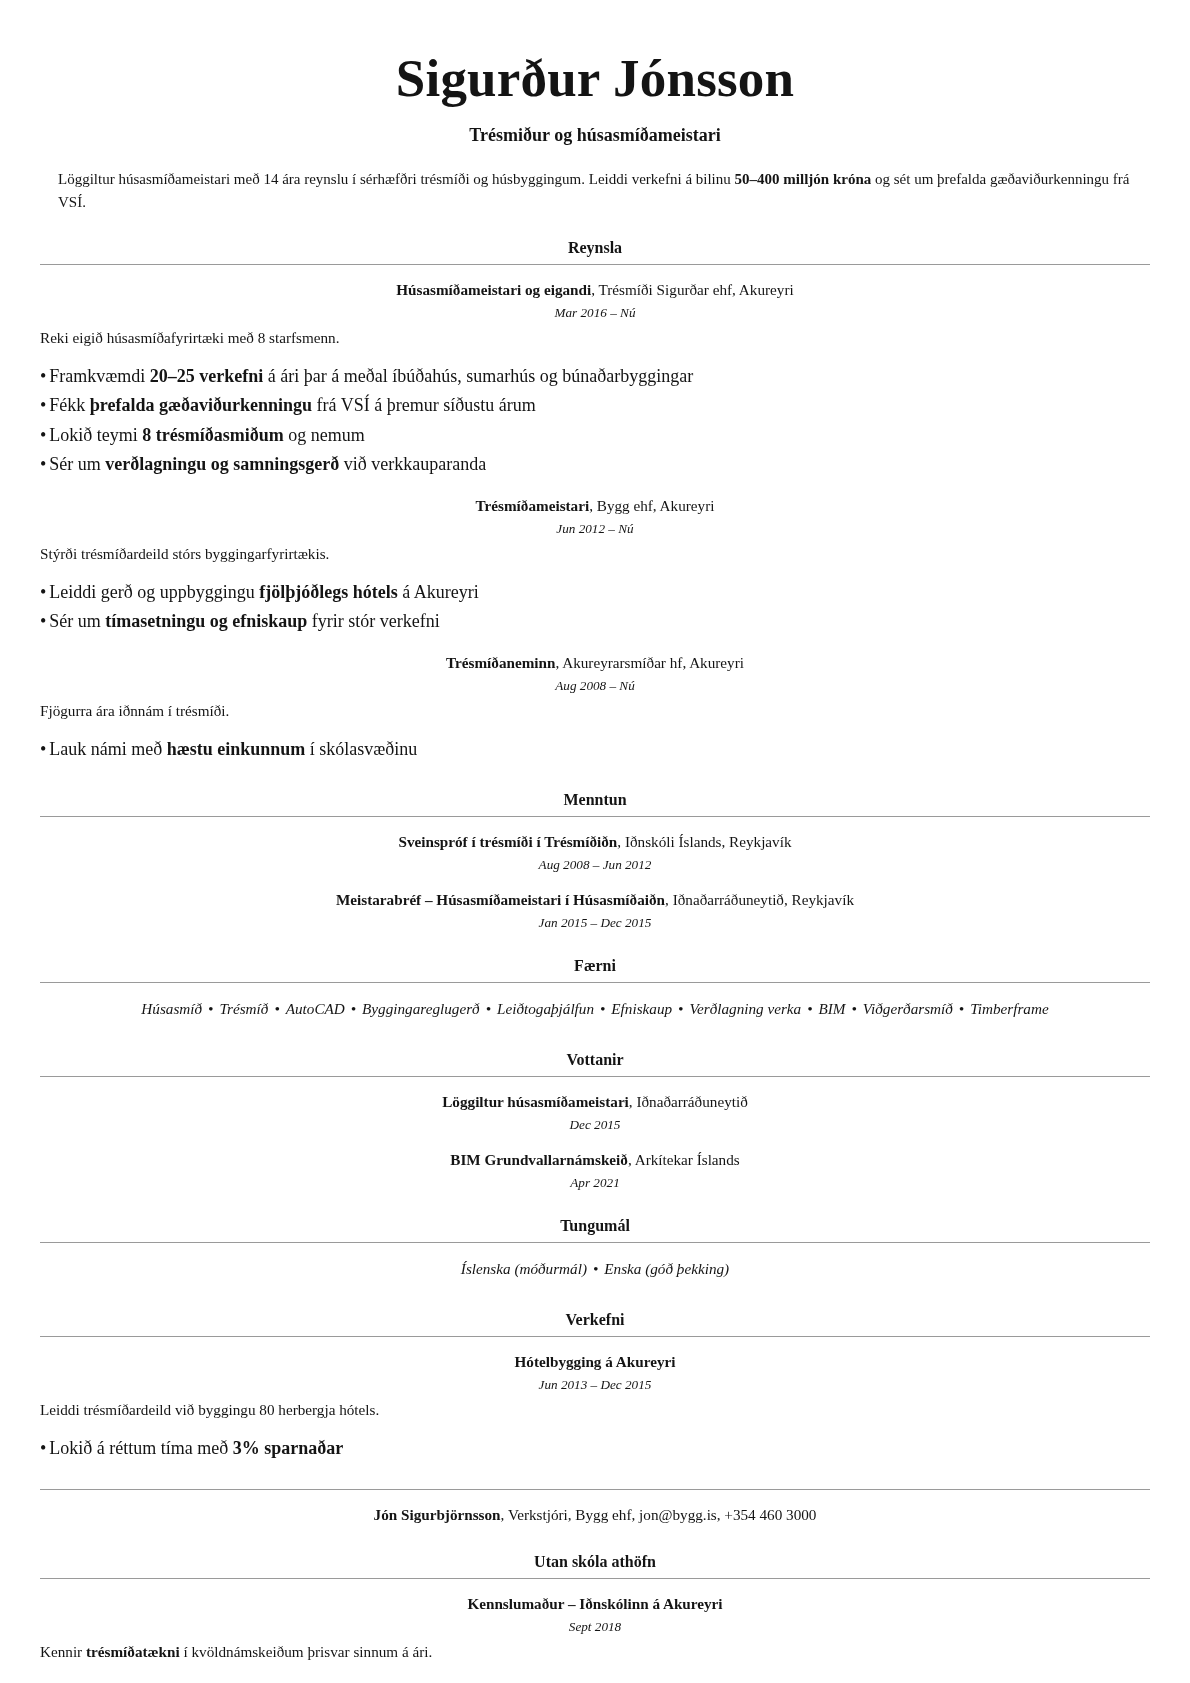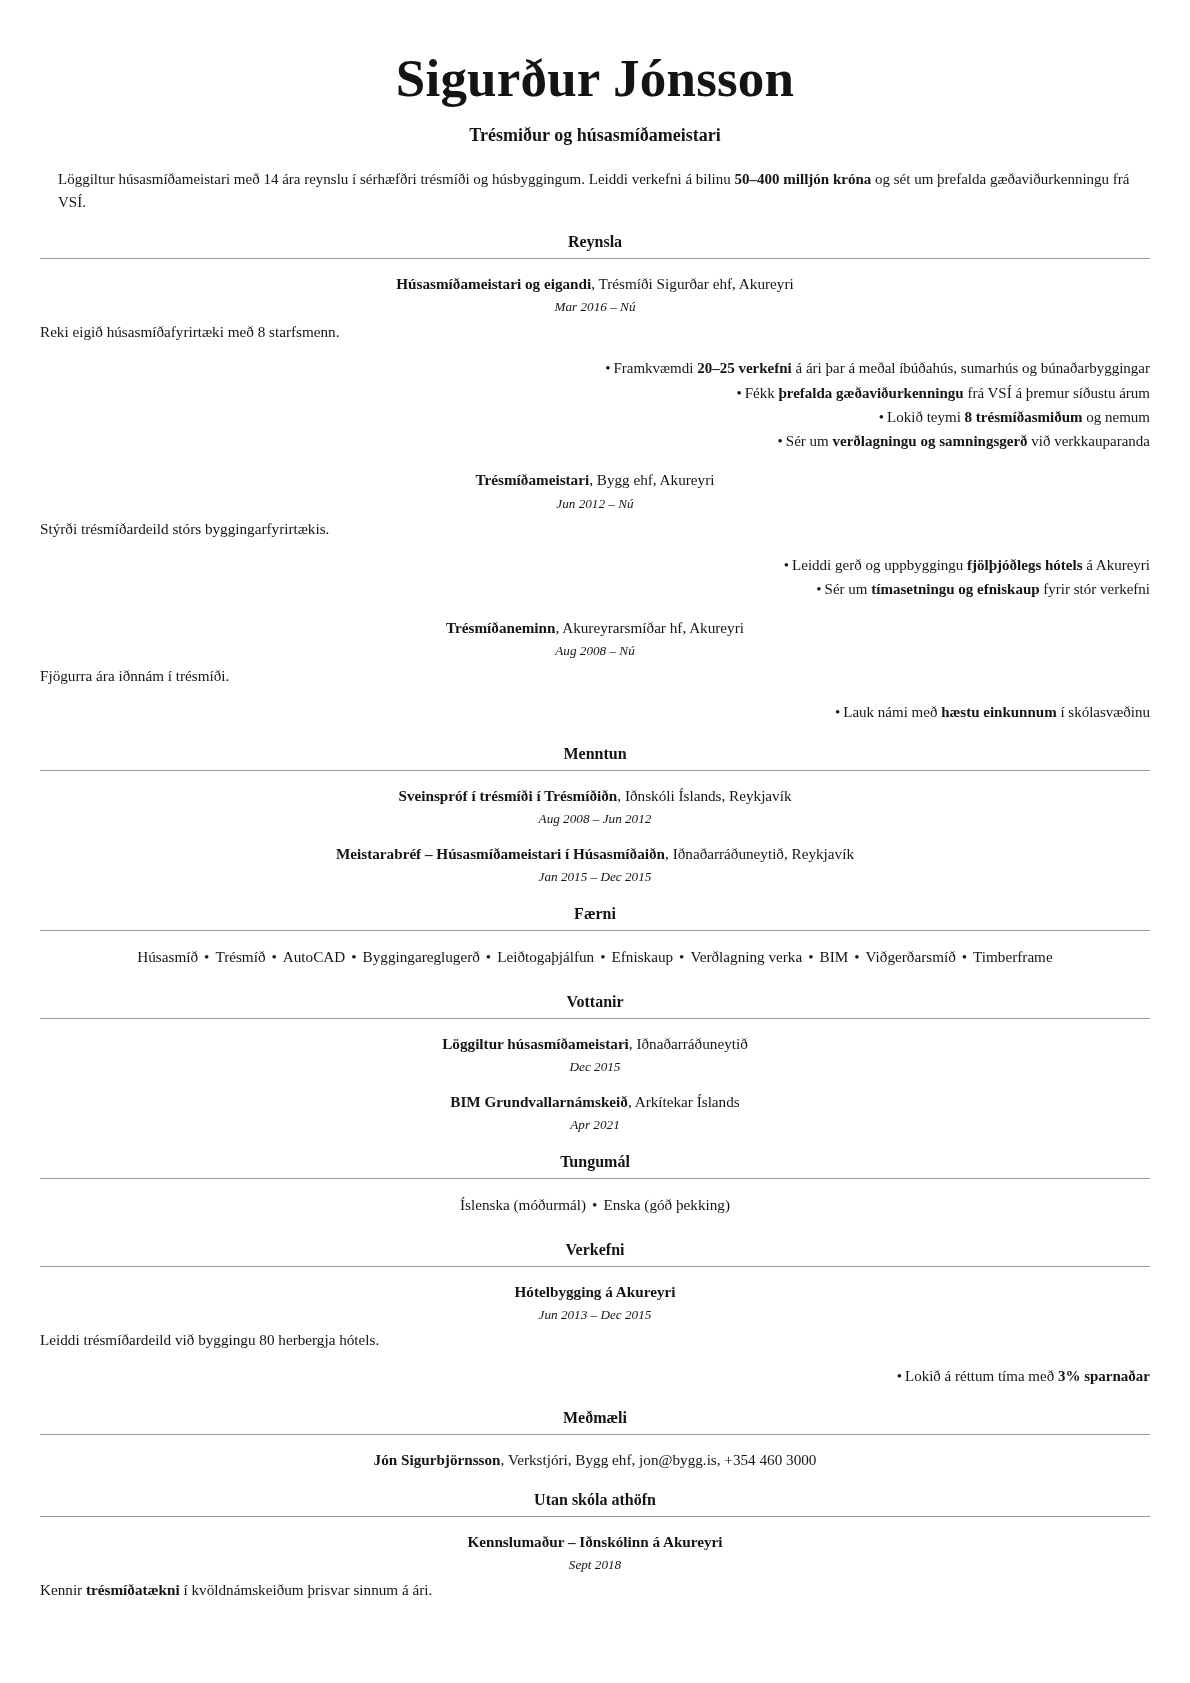--- a/index.html
+++ b/index.html
@@ -43,21 +43,21 @@
     display: inline-block;
     padding: 0 6px;
     color: #555;
   }
   .summary {
     font-size: 15px;
     line-height: 1.5;
     margin: 22px 18px 0 18px;
   }
   .section {
-    margin-top: 20px;
+    margin-top: 26px;
   }
   .section-title {
     text-align: center;
     font-size: 16px;
     font-weight: bold;
     margin: 0 0 7px 0;
   }
   .rule {
     border: 0;
     border-top: 1px solid #9a9a9a;
@@ -86,38 +86,39 @@
   .entry-desc {
     text-align: left;
     font-size: 15.2px;
     margin-top: 6px;
     line-height: 1.45;
   }
   .bullets {
     margin-top: 13px;
   }
   .bullet {
-    text-align: right;
-    font-size: 15px;
+    text-align: left;
+    font-size: 18px;
     line-height: 1.62;
   }
   .bullet .dot {
     margin-right: 3px;
   }
   .inline-list {
     text-align: center;
     font-size: 15.2px;
     line-height: 1.6;
     margin-top: 2px;
   }
   .inline-list .dot {
     padding: 0 6px;
   }
   .pad-bottom {
     padding-bottom: 4px;
+    font-style: italic;
   }
 </style>
 </head>
 <body>
 
 <div class="page">
 
   <h1 class="name">Sigurður Jónsson</h1>
   <div class="headline">Trésmiður og húsasmíðameistari</div>
 
@@ -212,21 +213,20 @@
           <div class="entry-date">Jun 2013 – Dec 2015</div>
           <div class="entry-desc">Leiddi trésmíðardeild við byggingu 80 herbergja hótels.</div>
           <div class="bullets">
             <div class="bullet"><span class="dot">•</span><span>Lokið á réttum tíma með </span><b>3% sparnaðar</b><span></span></div>
           </div>
         </div>
       </div>
   </div>
 
   <div class="section">
-    <div class="section-title">Meðmæli</div>
     <hr class="rule">
     <div>
         <div class="entry">
           <div class="entry-title"><b>Jón Sigurbjörnsson</b><span>, Verkstjóri, Bygg ehf, jon@bygg.is, +354 460 3000</span></div>
         </div>
       </div>
   </div>
 
   <div class="section">
     <div class="section-title">Utan skóla athöfn</div>

